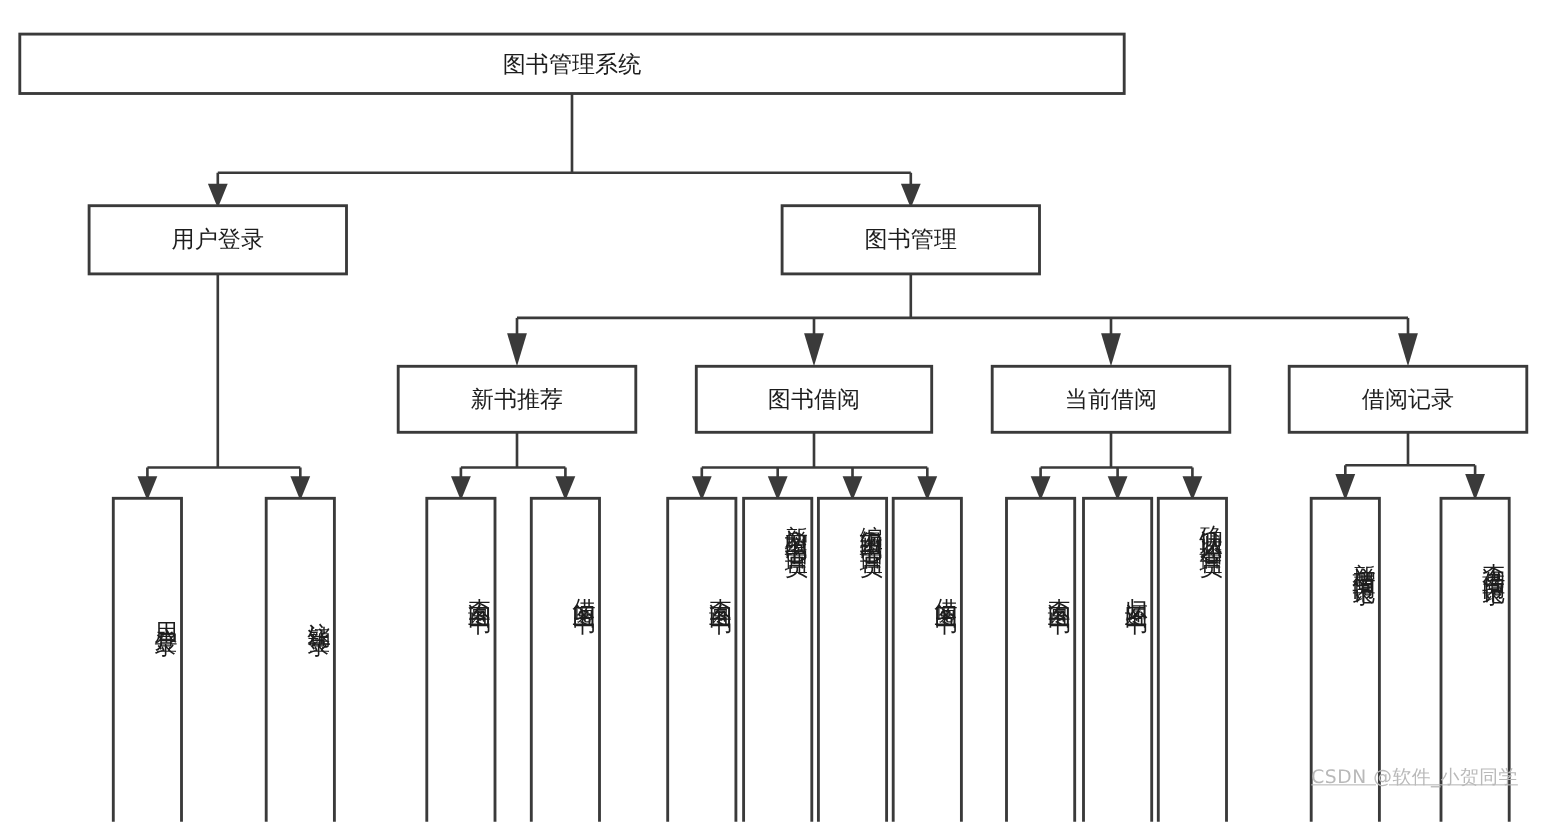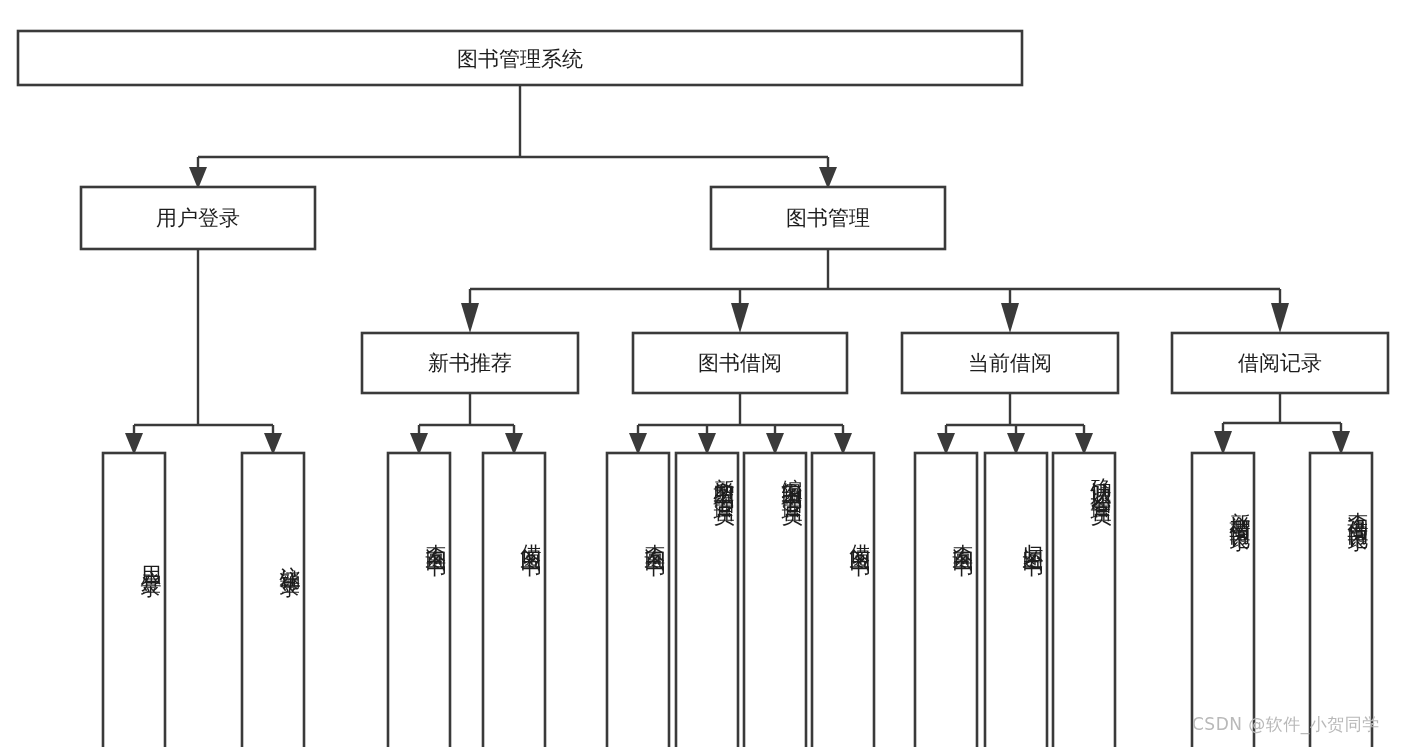--- a/index.html
+++ b/index.html
@@ -200,15 +200,15 @@
   <div class="vert-label" style="left:607px; top:510px; width:62px; justify-content:center; display:flex;">查询图书</div>
   <div class="vert-label" style="left:676px; top:444px; width:62px; justify-content:center; display:flex;">新增图书（管理员）</div>
   <div class="vert-label" style="left:744px; top:444px; width:62px; justify-content:center; display:flex;">编辑图书（管理员）</div>
   <div class="vert-label" style="left:812px; top:510px; width:62px; justify-content:center; display:flex;">借阅图书</div>
   <div class="vert-label" style="left:915px; top:510px; width:62px; justify-content:center; display:flex;">查询图书</div>
   <div class="vert-label" style="left:985px; top:510px; width:62px; justify-content:center; display:flex;">归还图书</div>
   <div class="vert-label" style="left:1053px; top:444px; width:62px; justify-content:center; display:flex;">确认归还（管理员）</div>
   <div class="vert-label" style="left:1192px; top:478px; width:62px; justify-content:center; display:flex;">新增借阅记录</div>
   <div class="vert-label" style="left:1310px; top:478px; width:62px; justify-content:center; display:flex;">查询借阅记录</div>
 
-  <div class="watermark" style="left:1192px; top:696px;">CSDN @软件_小贺同学</div>
+  <div class="watermark" style="left:1192px; top:678px;text-decoration:underline;">CSDN @软件_小贺同学</div>
 
 </div>
 
 </body></html>

